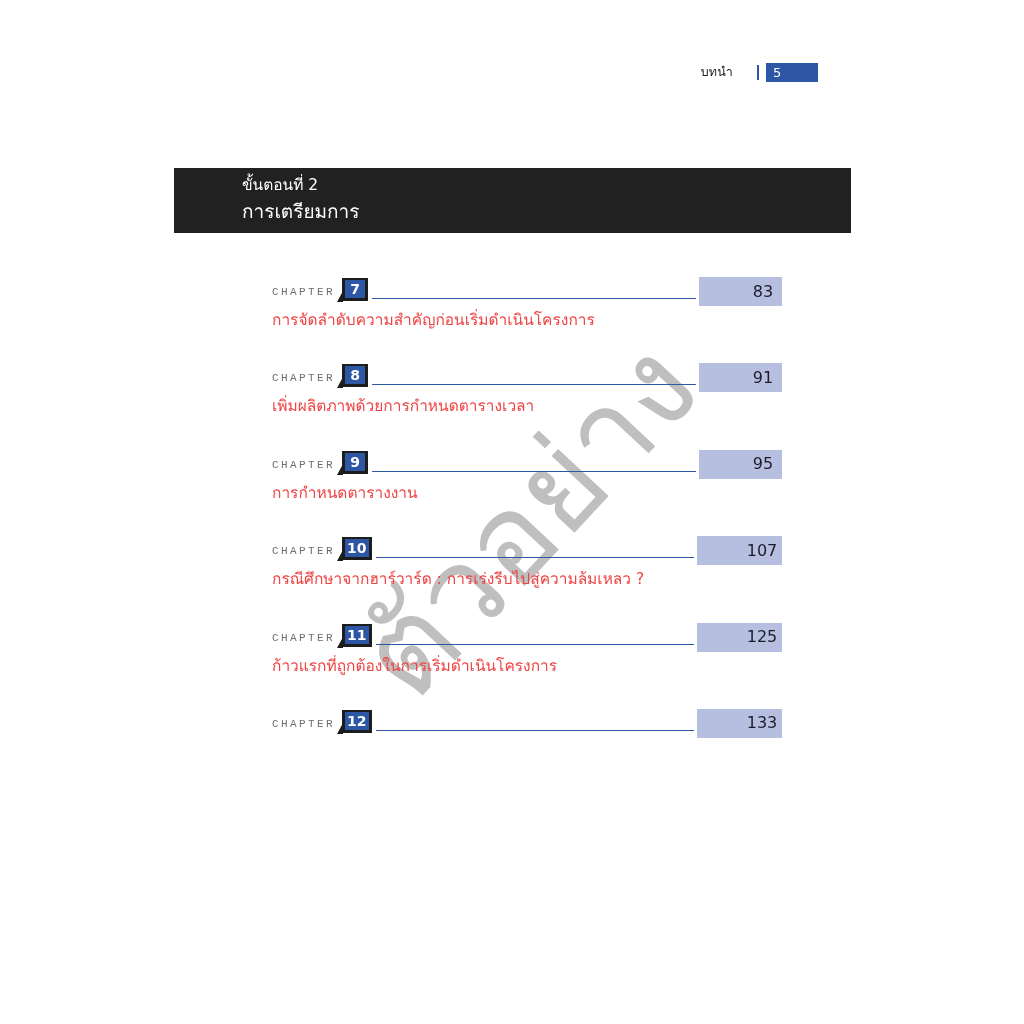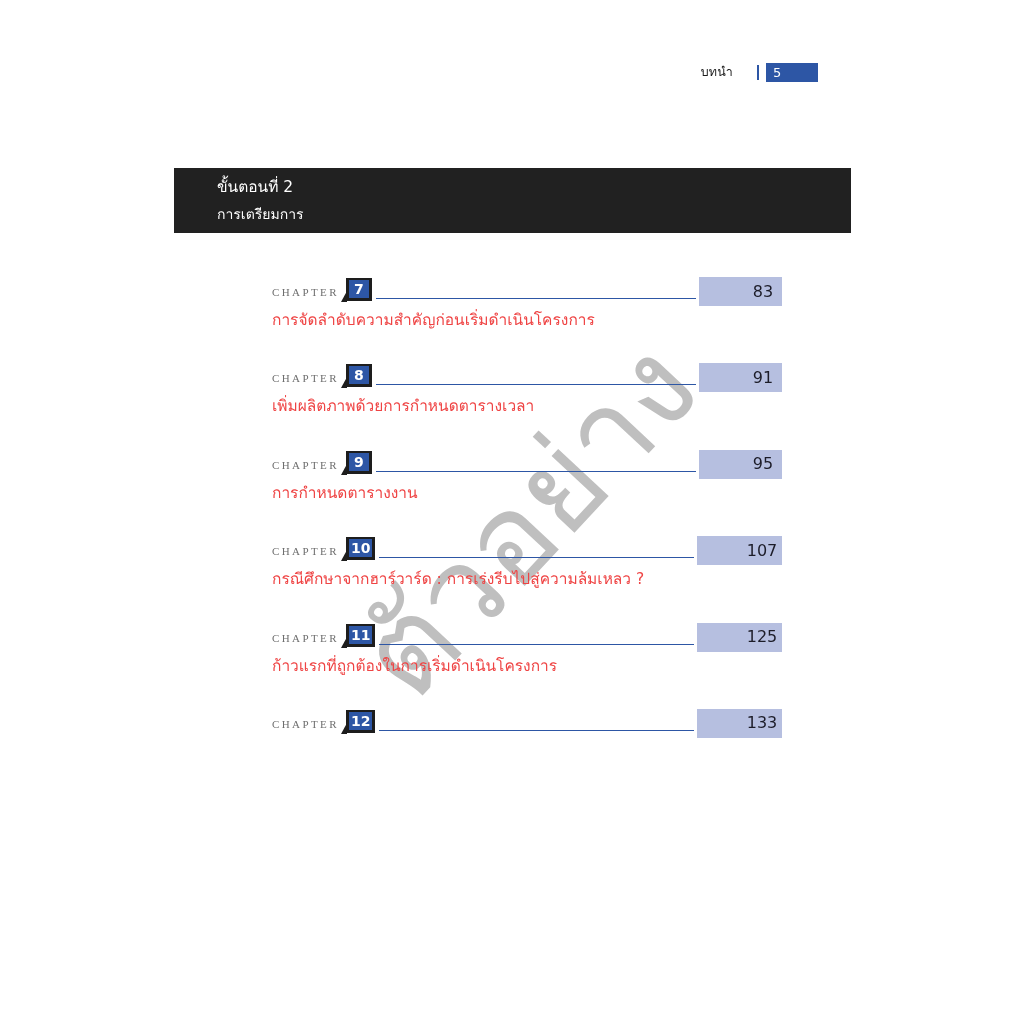--- a/index.html
+++ b/index.html
@@ -79,37 +79,37 @@
 
   
   .step-banner {
     position: absolute;
     left: 174px;
     top: 168px;
     width: 677px;
     height: 65px;
     background: #212121;
     box-sizing: border-box;
-    padding-left: 43px;
+    padding-left: 68px;
     display: flex;
     flex-direction: column;
     justify-content: center;
     z-index: 6;
   }
   .step-line1 {
     color: #ffffff;
     font-size: 15.5px;
     font-family: "DejaVu Sans", sans-serif;
     line-height: 1;
     margin-bottom: 11px;
   }
   .step-line2 {
     color: #ffffff;
-    font-size: 14px;
-    font-family: Liberation Sans, sans-serif;
+    font-size: 19px;
+    font-family: Liberation Mono, monospace;
     line-height: 1;
   }
 
   
   .toc {
     position: absolute;
     left: 272px;
     top: 276px;
     width: 510px;
     z-index: 6;
@@ -120,21 +120,21 @@
   }
   .toc-entry:last-child { margin-bottom: 0; }
 
   .toc-row {
     display: flex;
     align-items: flex-end;
     position: relative;
     height: 26px;
   }
   .chapter-word {
-    font-family: Liberation Serif, serif;
+    font-family: Liberation Mono, monospace;
     font-size: 11px;
     letter-spacing: 2.4px;
     color: #6e6e6e;
     line-height: 1;
     padding-bottom: 4px;
     white-space: nowrap;
   }
   .badge-wrap {
     position: relative;
     margin-left: 7px;

